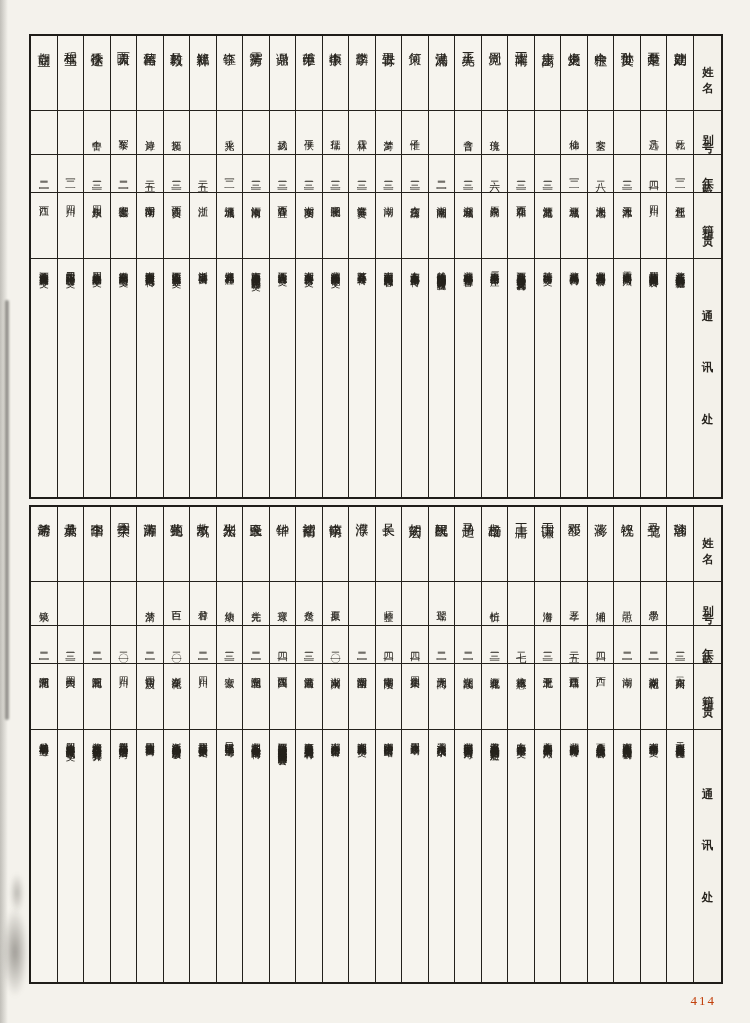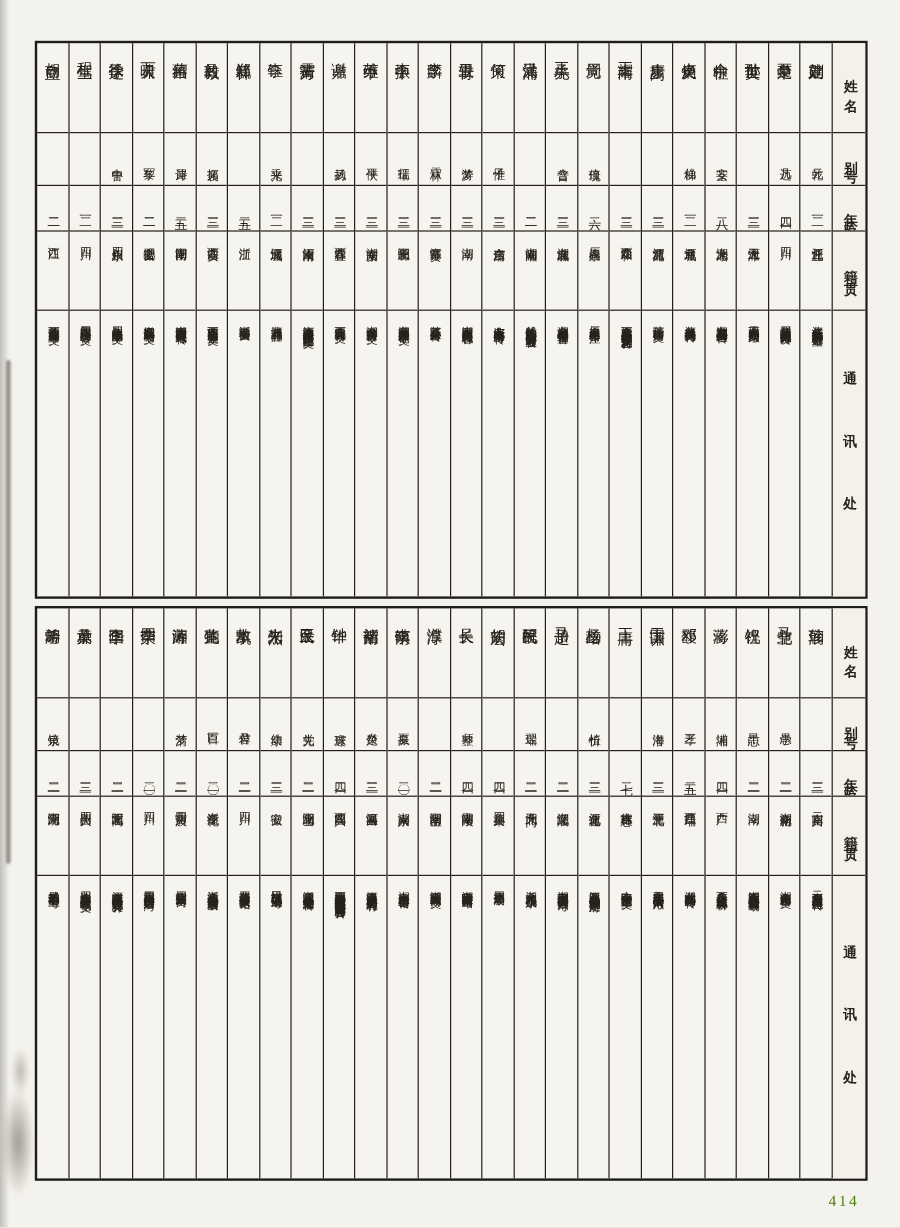--- a/index.html
+++ b/index.html
@@ -71,21 +71,21 @@
   .header-col .r1{letter-spacing:8px;}
   .header-col .r2{letter-spacing:6px;}
   .header-col .r3{letter-spacing:10px;}
   .header-col .r4{letter-spacing:52px;font-size:11.5px;}
 
   .page-number{
     position:absolute;
     right:34px;bottom:14px;
     font-size:13px;
     letter-spacing:2px;
-    color:#4d7c0f;
+    color:#c2410c;
   }
 </style>
 </head>
 <body>
 
 <div class="paper">
   <div class="edge-left"></div>
   <div class="streak"></div>
   <div class="smudge"></div>
   <div class="smudge2"></div>

